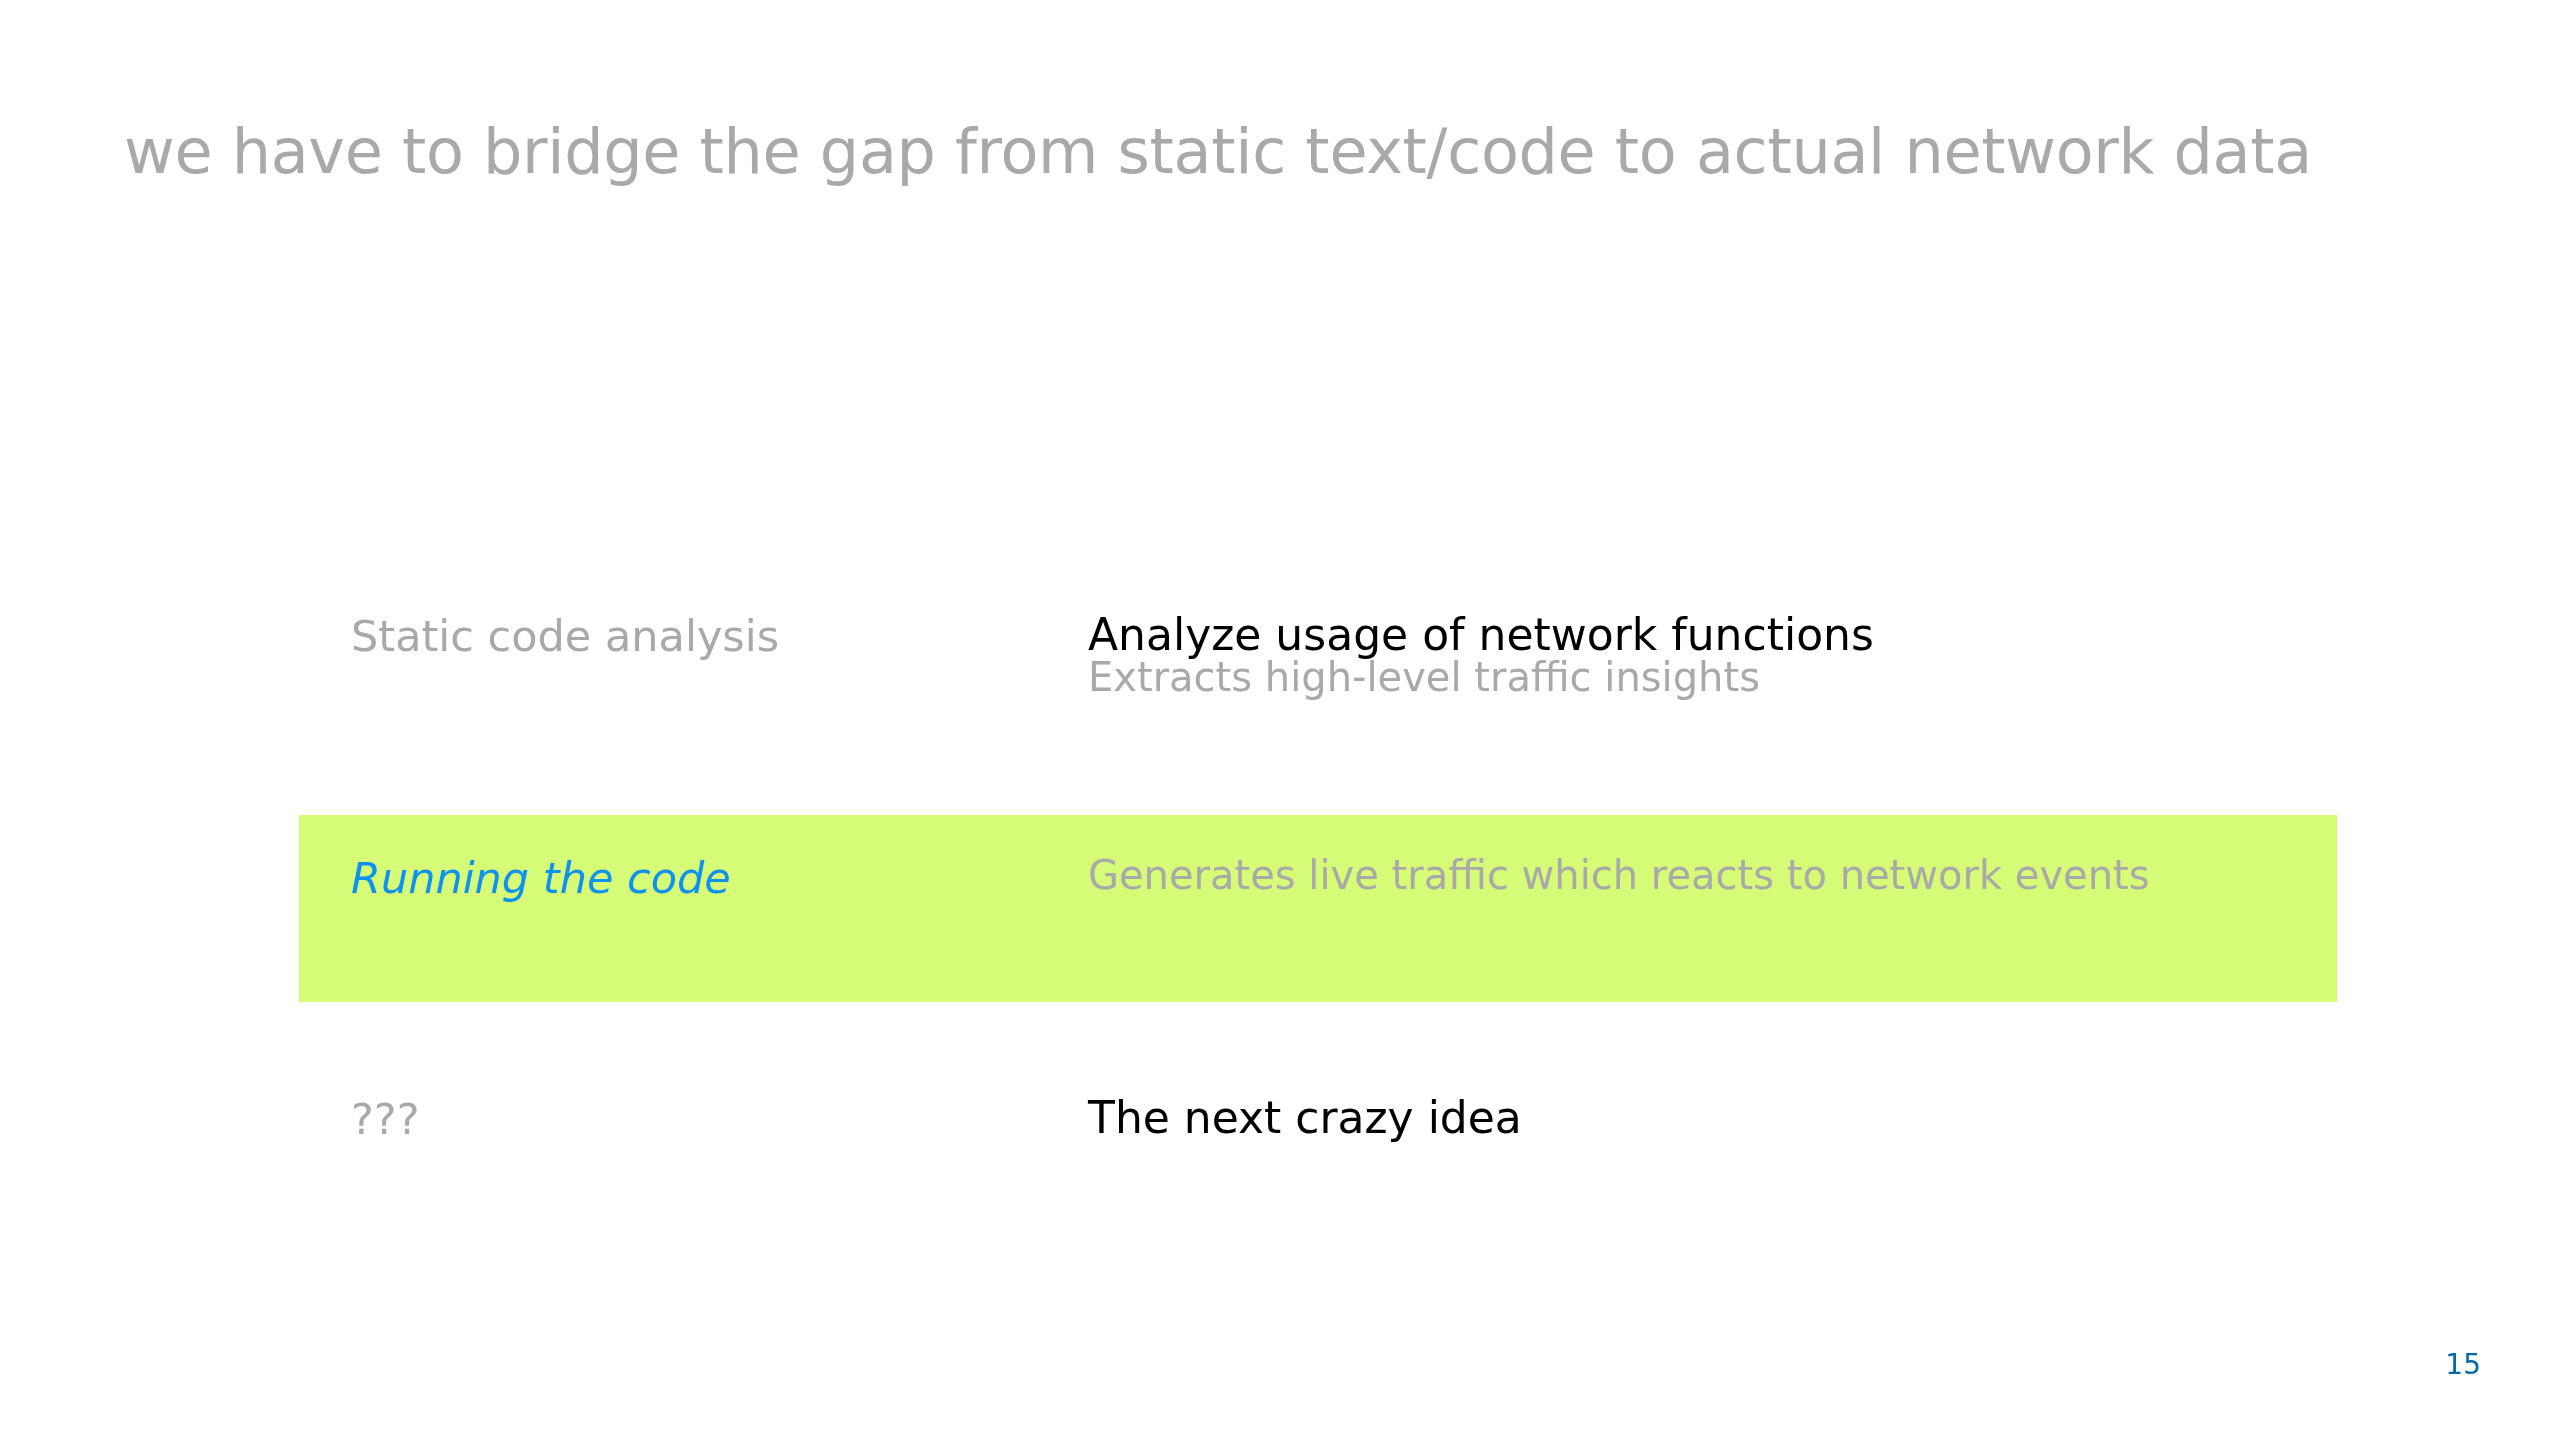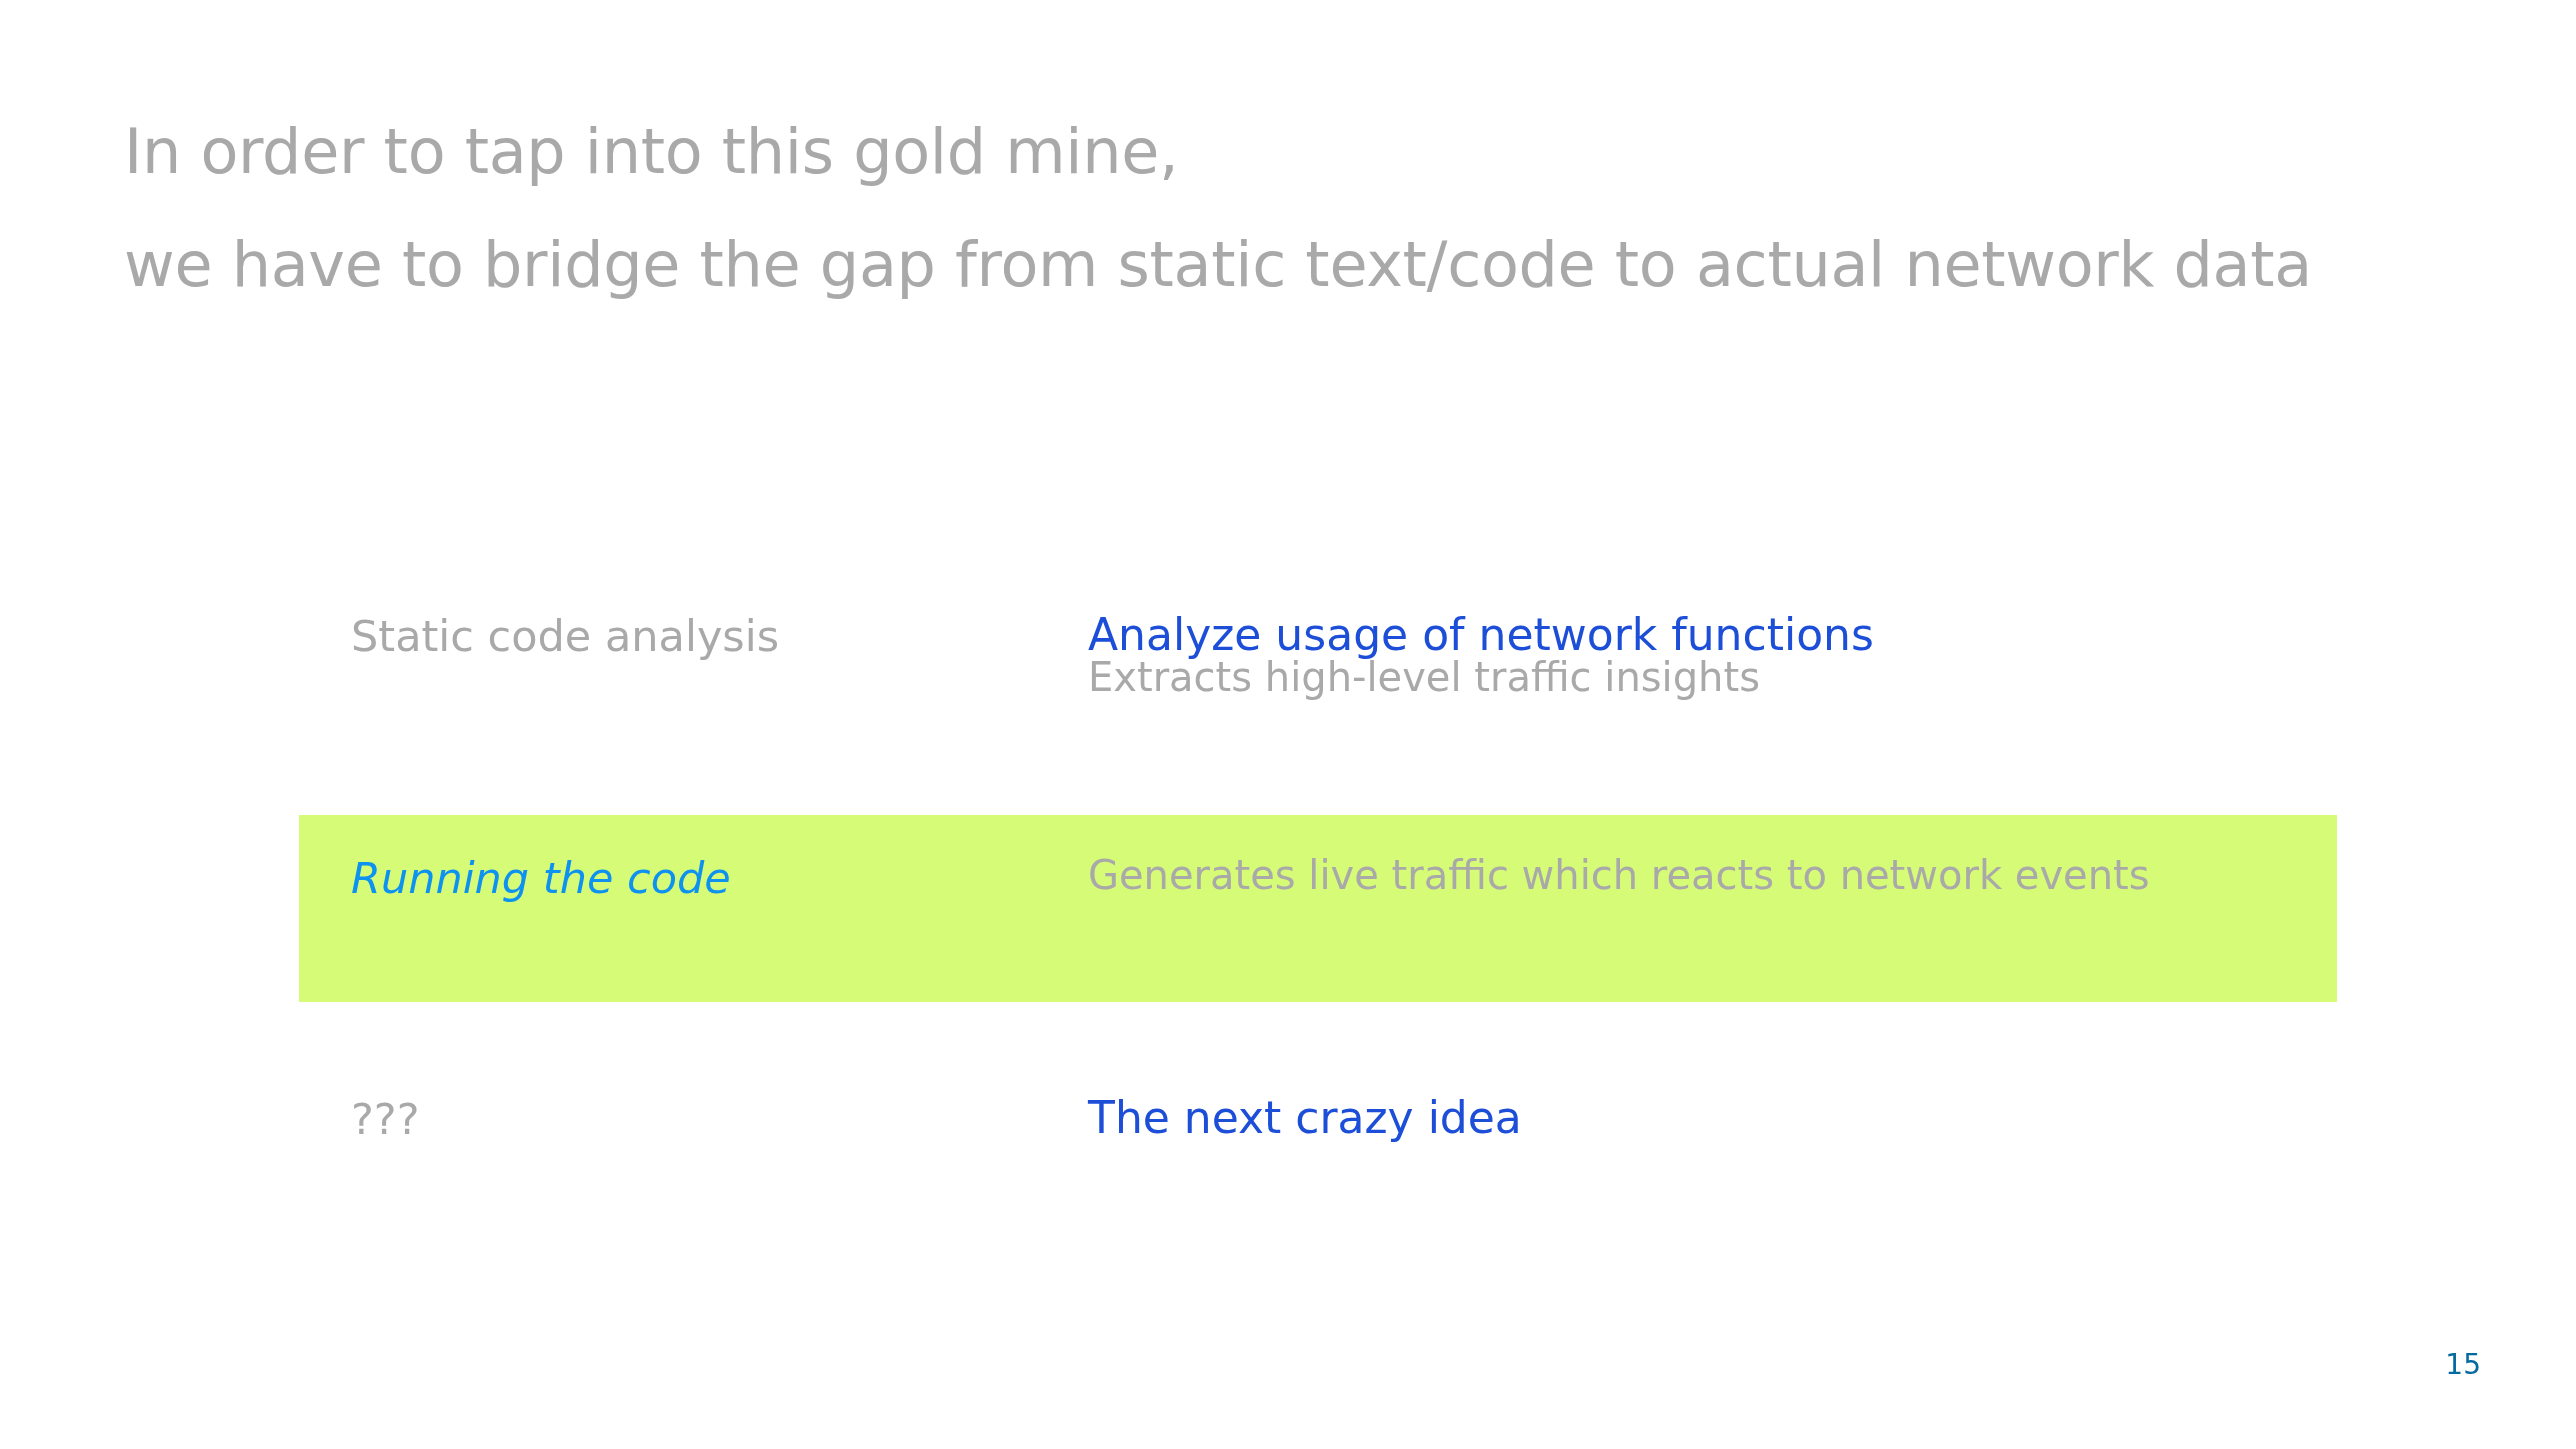--- a/index.html
+++ b/index.html
@@ -77,21 +77,21 @@
 
   .cell-body {
     position: absolute;
     left: 1088px;
     white-space: nowrap;
   }
 
   .cell-title {
     font-size: 44px;
     line-height: 44px;
-    color: #1d4ed8;
+    color: #000000;
     white-space: nowrap;
   }
 
   .cell-sub {
     font-size: 40px;
     line-height: 40px;
     color: #a9a9a9;
     white-space: nowrap;
   }
 
@@ -114,21 +114,20 @@
     line-height: 28px;
     color: #0369a1;
   }
 </style>
 </head>
 <body>
 
 <div id="slide">
 
   <div id="headline">
-    <div class="headline-line">In order to tap into this gold mine,</div>
     <div class="headline-line">we have to bridge the gap from static text/code to actual network data</div>
   </div>
 
   <div id="table">
 
     <div class="row-highlight-bg"></div>
 
     <div class="row" id="row-0">
       <div class="cell-label">Static code analysis</div>
       <div class="cell-body">

